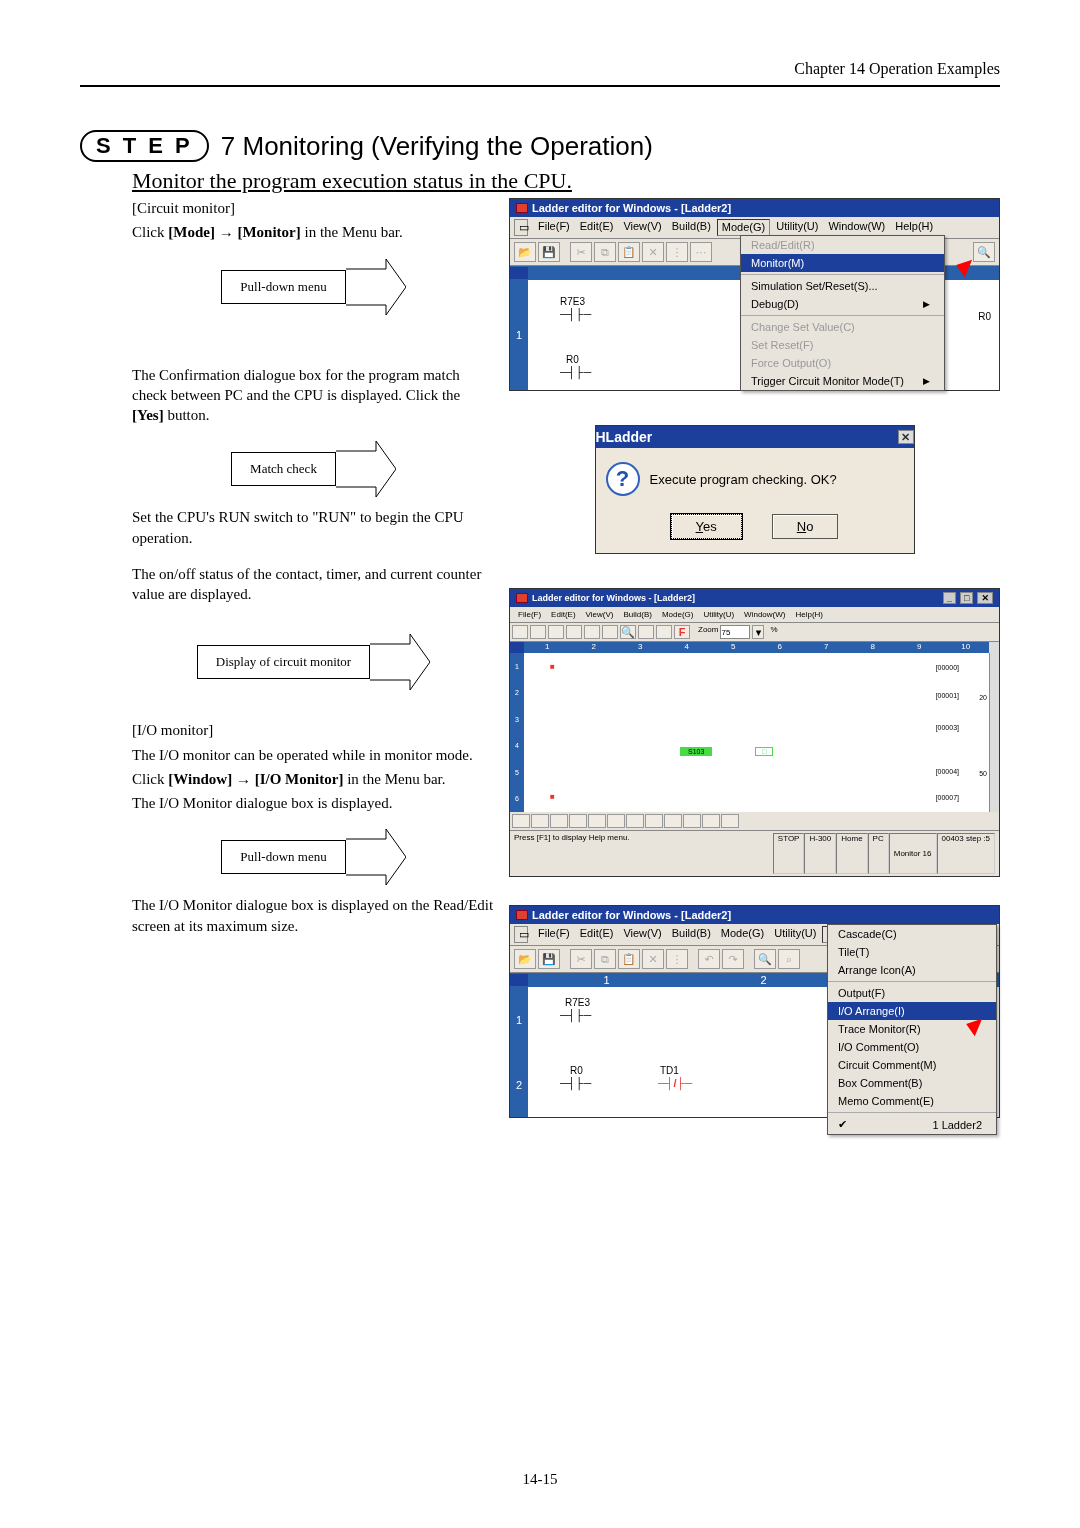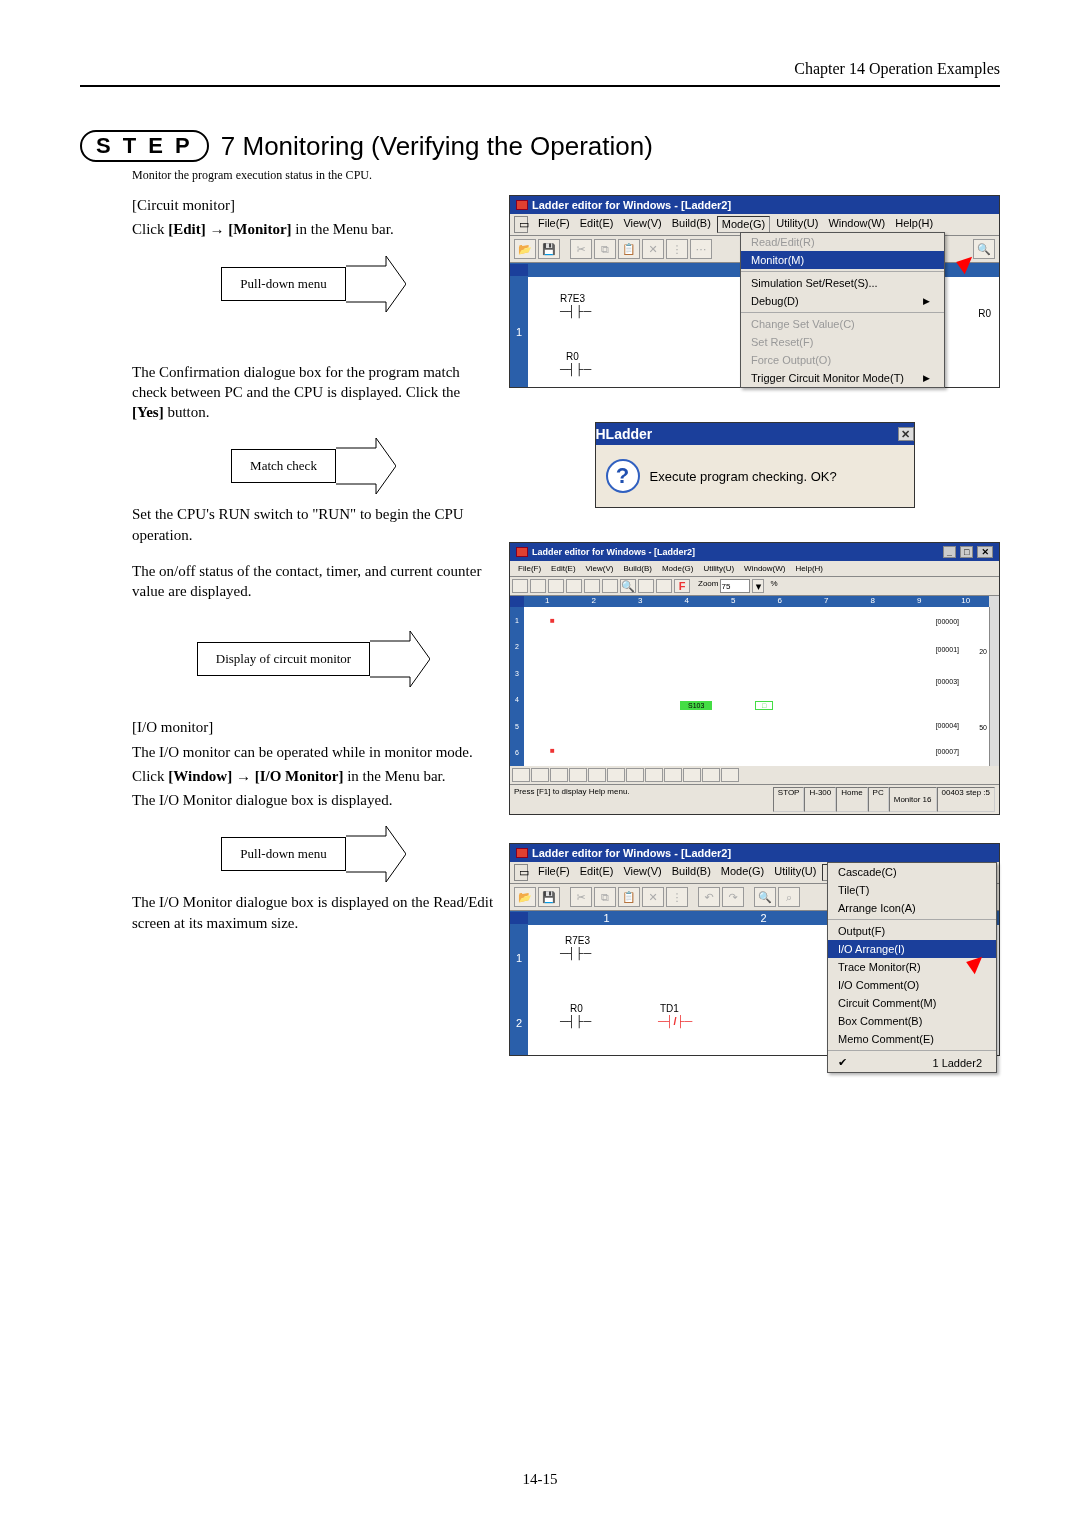--- a/index.html
+++ b/index.html
@@ -38,21 +38,21 @@
     font-family: Arial, sans-serif;
     font-size: 22px;
     font-weight: bold;
     letter-spacing: 3px;
     text-align: center;
   }
   .step-title {
     font-family: Arial, sans-serif;
     font-size: 26px;
   }
-  .subtitle { margin-left: 52px; font-size: 12px; margin-bottom: 12px; }
+  .subtitle { margin-left: 52px; font-size: 22px; margin-bottom: 4px; text-decoration: underline; }
   .two-col { display: flex; gap: 14px; }
   .left-col { flex: 0 0 415px; font-size: 15px; }
   .right-col { flex: 1; }
   .lc-block { margin-left: 52px; margin-bottom: 16px; }
   p { margin-bottom: 4px; line-height: 1.35; }
   .bold { font-weight: bold; }
   .arrow-box {
     display: flex; align-items: center; justify-content: center;
     margin: 10px 0 10px 52px;
   }
@@ -160,21 +160,21 @@
     <span class="step-title">7   Monitoring (Verifying the Operation)</span>
   </div>
   <div class="subtitle">Monitor the program execution status in the CPU.</div>
 
   <div class="two-col">
 
     <div class="left-col">
       <div class="lc-block">
         <p>[Circuit monitor]</p>
         <p>
-          <span>Click </span><span class="bold">[Edit]</span><span> → </span><span class="bold">[Monitor]</span><span> in the Menu bar.</span>
+          <span>Click </span><span class="bold">[Mode]</span><span> → </span><span class="bold">[Monitor]</span><span> in the Menu bar.</span>
         </p>
       </div>
 
       <div class="arrow-box">
         <span class="arrow-rect">Pull-down menu</span>
         <span class="arrow-head">
           <svg width="60" height="56">
               <path d="M0 10 L40 10 L40 0 L60 28 L40 56 L40 46 L0 46" fill="none" stroke="black" stroke-width="1"></path>
             </svg>
         </span>
@@ -319,20 +319,24 @@
 
       <div style="display:flex; justify-content:center; margin-bottom:34px;">
         <div class="dialog">
           <div class="titlebar">
             <span>HLadder</span>
             <span style="background:#ddd;color:#333;border:1px solid #888;width:16px;height:14px;text-align:center;line-height:12px;font-size:11px;">✕</span>
           </div>
           <div class="dialog-body">
             <span class="qicon">?</span>
             <span>Execute program checking. OK?</span>
+          </div>
+          <div class="dialog-buttons">
+            <button class="winbtn focus"><span style="text-decoration:underline;">Y</span>es</button>
+            <button class="winbtn"><span style="text-decoration:underline;">N</span>o</button>
           </div>
         </div>
       </div>
 
       <div class="winpanel smallshot" style="margin-bottom:28px; font-size:8px;">
         <div class="titlebar" style="font-size:9px;">
           <span class="logo"></span>
           <span>Ladder editor for Windows - [Ladder2]</span>
           <span style="flex:1"></span>
           <span style="background:#ccc;color:#000;padding:0 3px;border:1px solid #888;">_</span>
@@ -417,21 +421,21 @@
             <span class="tbtn" style="width:18px;height:14px;"></span>
             <span class="tbtn" style="width:18px;height:14px;"></span>
         </div>
         <div style="background:#e8e4dc;border-top:1px solid #888;padding:2px 4px;display:flex;font-size:8px;">
           <span>Press [F1] to display Help menu.</span>
           <span style="flex:1"></span>
           <span style="border:1px inset #ccc;padding:0 4px;margin-left:16px;">STOP</span>
           <span style="border:1px inset #ccc;padding:0 4px;">H-300</span>
           <span style="border:1px inset #ccc;padding:0 4px;">Home</span>
           <span style="border:1px inset #ccc;padding:0 4px;">PC</span>
-          <span style="border:1px inset #ccc;padding:7px 4px;">Monitor 16</span>
+          <span style="border:1px inset #ccc;padding:15px 4px;">Monitor 16</span>
           <span style="border:1px inset #ccc;padding:0 4px;">00403 step  :5</span>
         </div>
       </div>
 
       <div class="winpanel" style="position:relative;">
         <div class="titlebar">
           <span class="logo"></span>
           <span>Ladder editor for Windows - [Ladder2]</span>
         </div>
         <div class="menubar">

